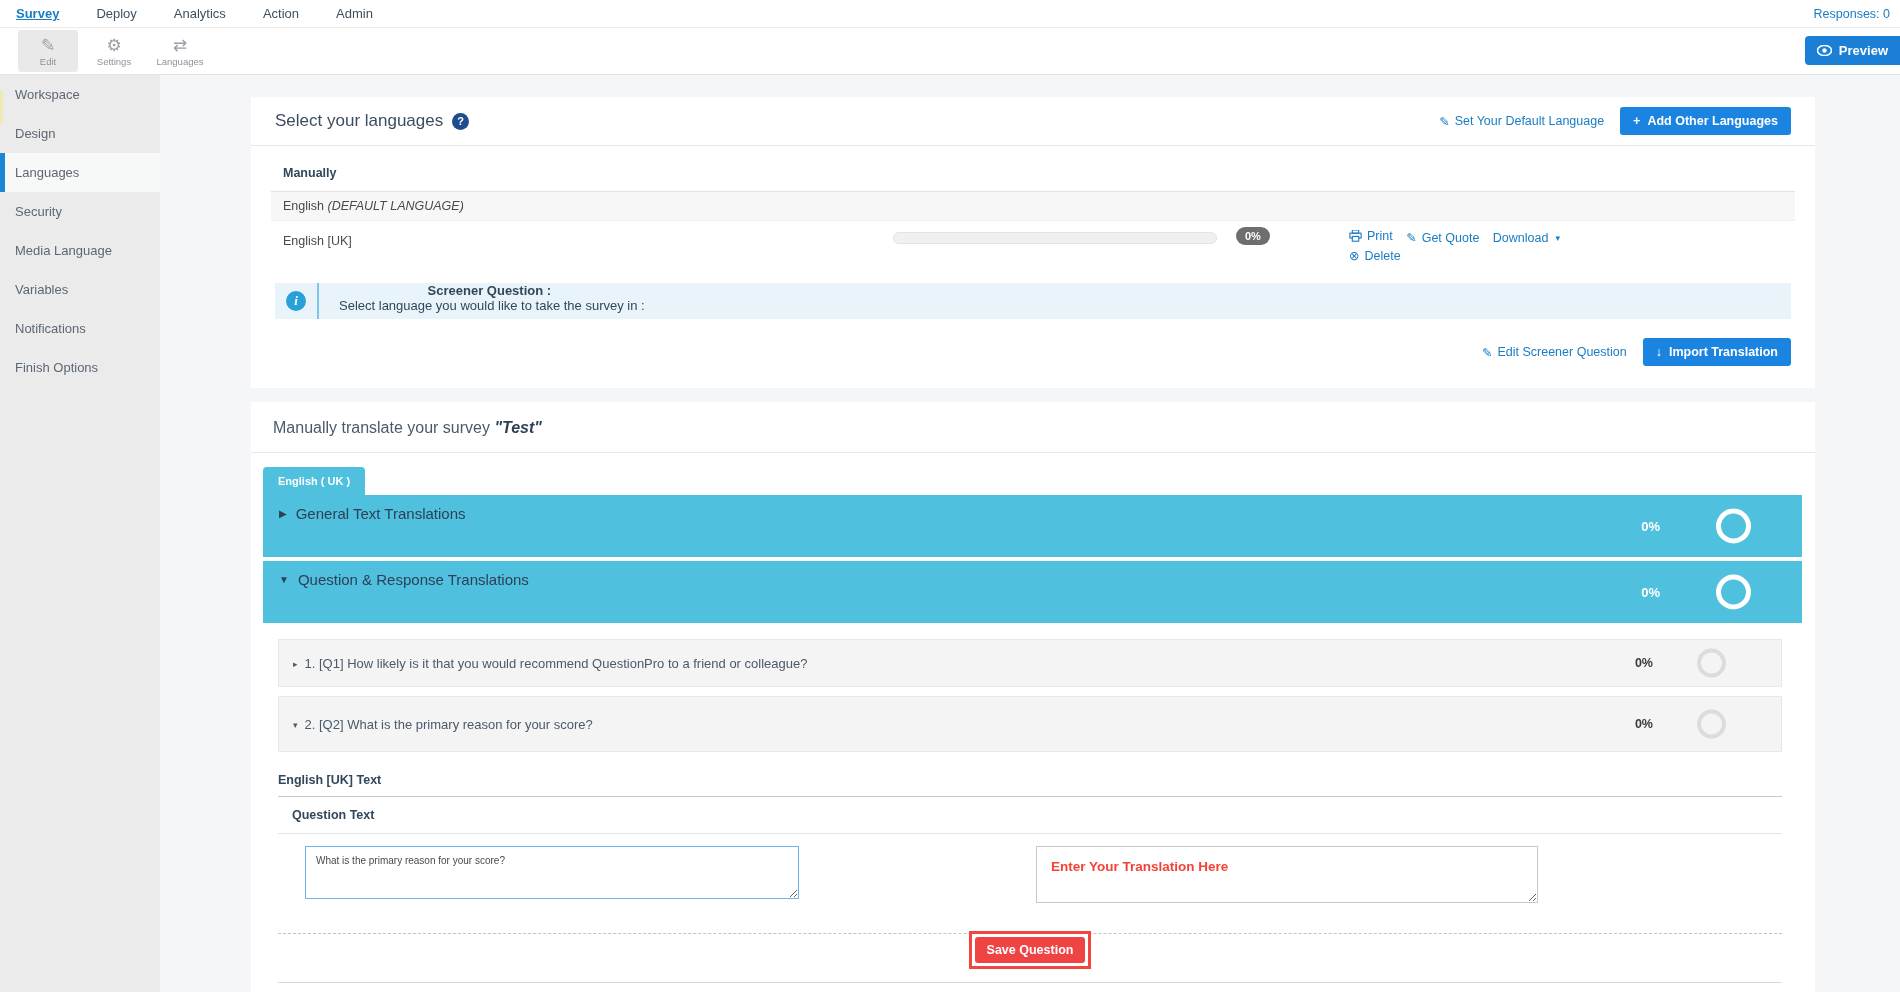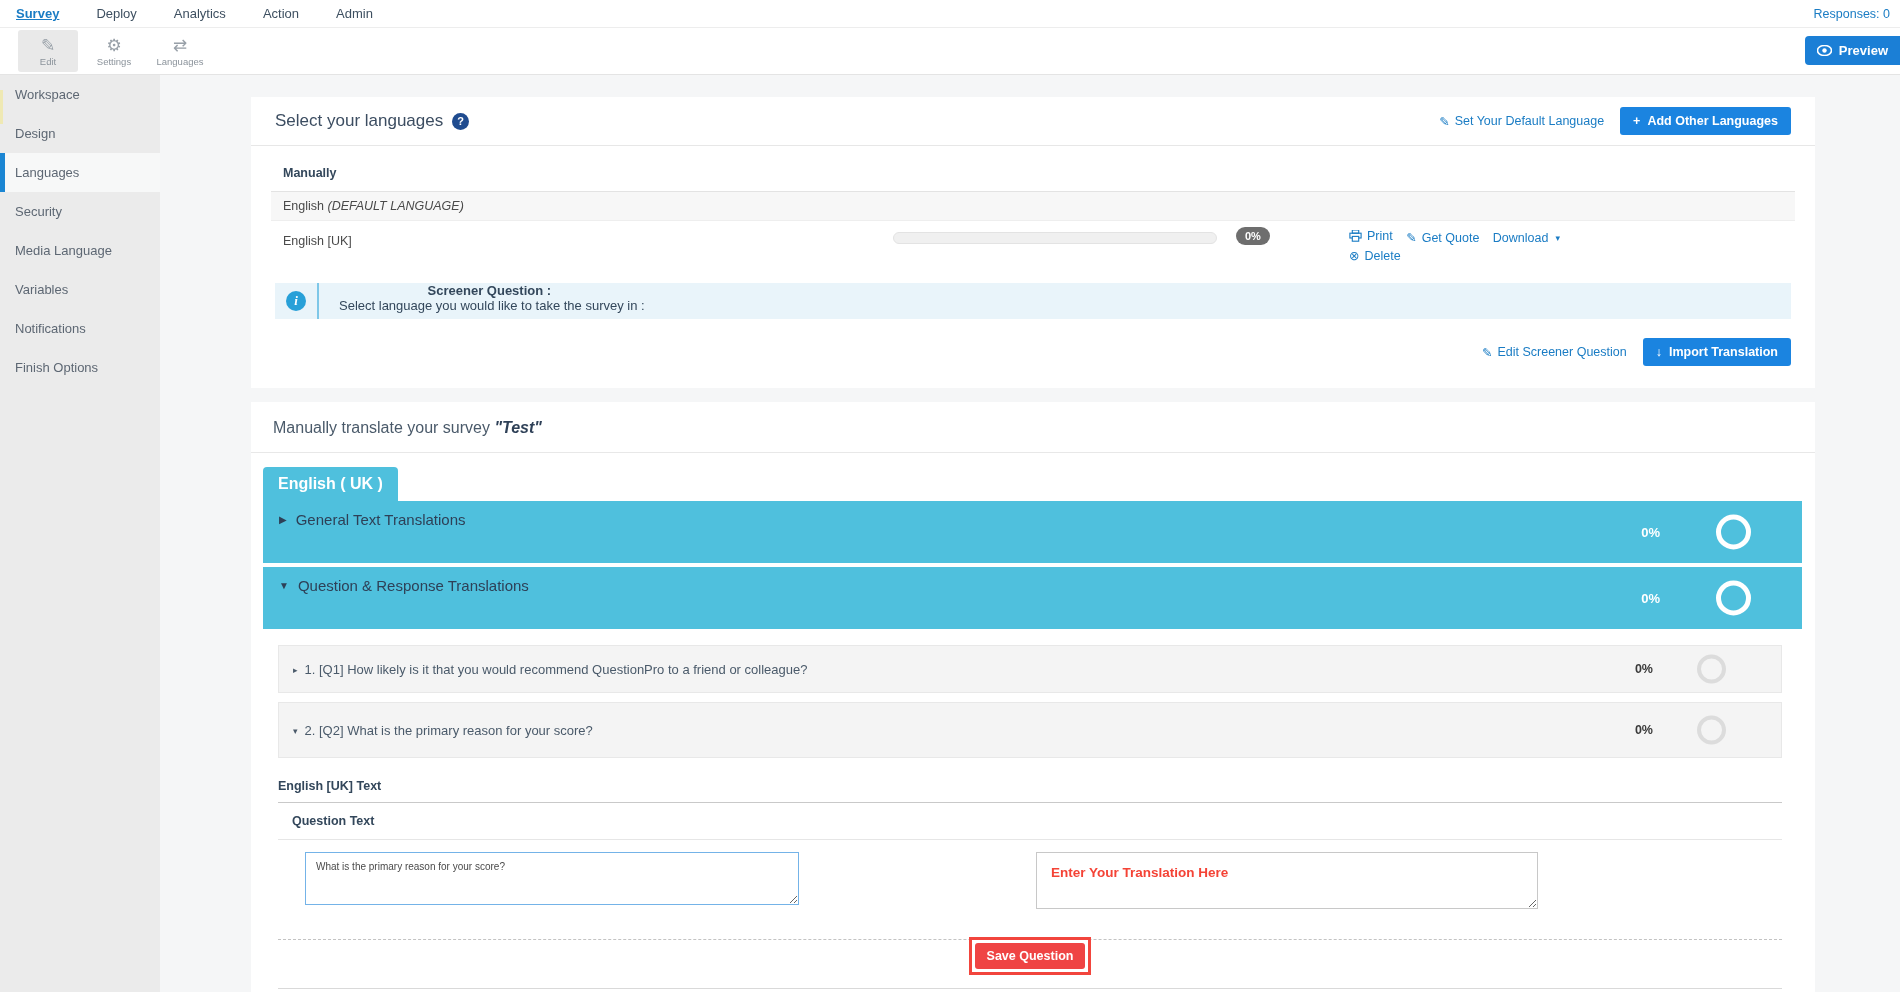--- a/index.html
+++ b/index.html
@@ -79,21 +79,21 @@
   .screener-text b { margin-right:5px; }
 
   .actions-row { display:flex; justify-content:flex-end; align-items:center; gap:16px;
                  padding:19px 24px 22px; }
 
   
   .card2 { margin-top:14px; padding-bottom:30px; min-height:575px; }
   .c2-header { padding:17px 22px 15px; border-bottom:1px solid #e8e8e8; font-size:16px; color:#4a5a6a; }
   .survey-name { font-weight:700; font-style:italic; color:#2e4057; }
   .tab-row { padding:14px 12px 0; }
-  .lang-tab { display:inline-block; background:#4fc0dd; color:#fff; font-size:16px; font-weight:700;
+  .lang-tab { display:inline-block; background:#4fc0dd; color:#fff; font-size:11px; font-weight:700;
               padding:8px 15px; border-radius:4px 4px 0 0; cursor:pointer; }
   .acc-bar { margin:0 13px 0 12px; background:#4fc0dd; height:62px; position:relative;
              color:#2e4057; cursor:pointer; }
   .acc-bar + .acc-bar { margin-top:4px; }
   .acc-label { position:absolute; left:16px; top:10px; font-size:15px; display:flex; gap:9px;
                align-items:center; }
   .acc-caret { font-size:10px; }
   .acc-pct { position:absolute; right:142px; top:50%; transform:translateY(-50%); color:#fff;
              font-weight:700; font-size:13px; }
   .acc-ring { position:absolute; right:51px; top:50%; transform:translateY(-50%); width:35px;

